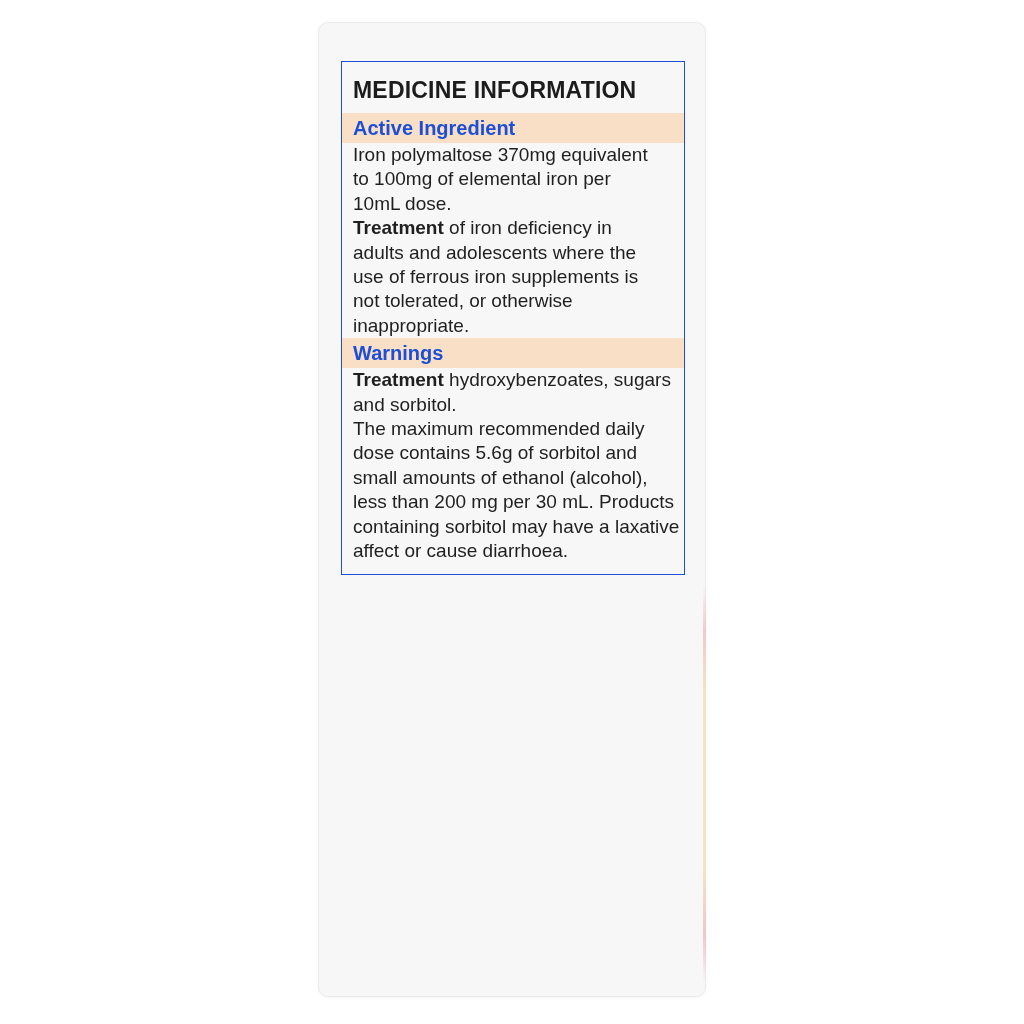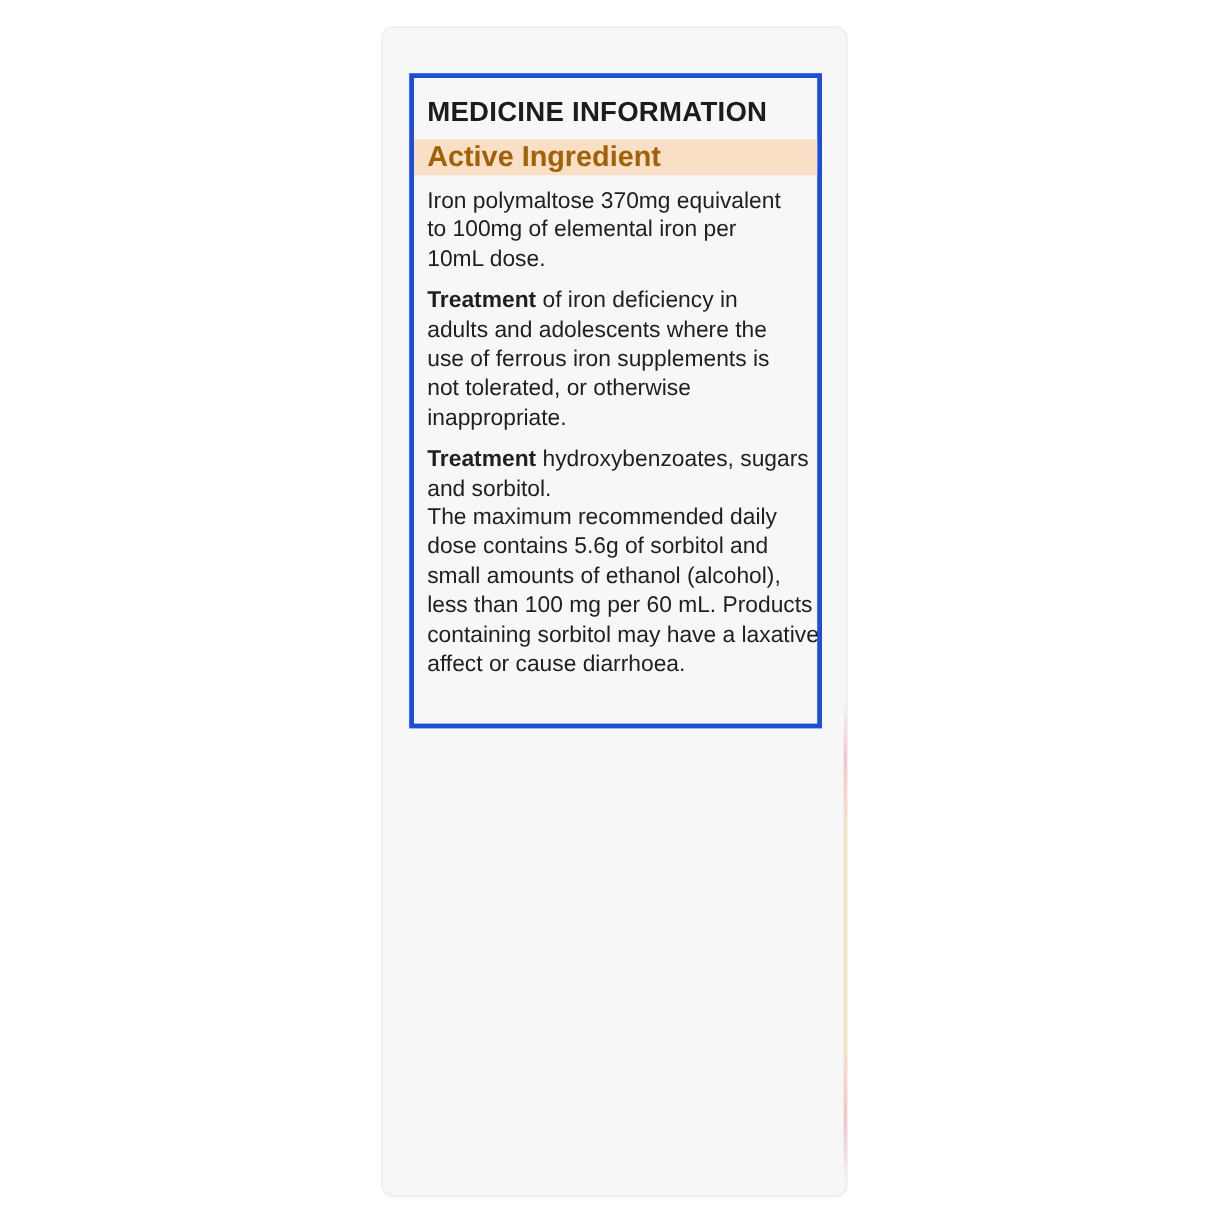--- a/index.html
+++ b/index.html
@@ -45,47 +45,47 @@
       #f4e1c6 72%,
       #f0c6cb 88%,
       rgba(243,201,205,0) 100%
     );
   }
   .inner {
     position: absolute;
     left: 22px;
     top: 38px;
     width: 344px;
-    border: 4px solid #1d4ed8;
+    border: 1px solid #1d4ed8;
     box-sizing: border-box;
     background: #f7f7f7;
-    padding-bottom: 26px;
+    padding-bottom: 10px;
   }
   .title {
     margin: 0;
     padding: 14px 10px 9px 11px;
     font-size: 23px;
     line-height: 28px;
     font-weight: 700;
     letter-spacing: 0.2px;
     color: #1c1c1c;
     white-space: pre;
   }
   .band {
     background: #f8dfc5;
     height: 30px;
     line-height: 30px;
     padding-left: 11px;
-    font-size: 24px;
+    font-size: 20px;
     font-weight: 700;
-    color: #a16207;
+    color: #1d4ed8;
     white-space: pre;
   }
   .para {
-    margin: 10px 0;
+    margin: 0 0;
     padding: 0 4px 0 11px;
     font-size: 19px;
     line-height: 24.4px;
     color: #1f1f1f;
     white-space: pre;
   }
   .para b { font-weight: 700; text-align: center; }
 </style>
 </head>
 <body>
@@ -101,24 +101,25 @@
       <p class="para"><b></b><span>Iron polymaltose 370mg equivalent
 to 100mg of elemental iron per
 10mL dose.</span></p>
 
       <p class="para"><b>Treatment</b><span> of iron deficiency in
 adults and adolescents where the
 use of ferrous iron supplements is
 not tolerated, or otherwise
 inappropriate.</span></p>
 
+      <div class="band">Warnings</div>
       <p class="para"><b>Treatment</b><span> hydroxybenzoates, sugars
 and sorbitol.
 The maximum recommended daily
 dose contains 5.6g of sorbitol and
 small amounts of ethanol (alcohol),
-less than 100 mg per 60 mL. Products
+less than 200 mg per 30 mL. Products
 containing sorbitol may have a laxative
 affect or cause diarrhoea.</span></p>
 
     </div>
   </div>
 </div>
 
 </body></html>

